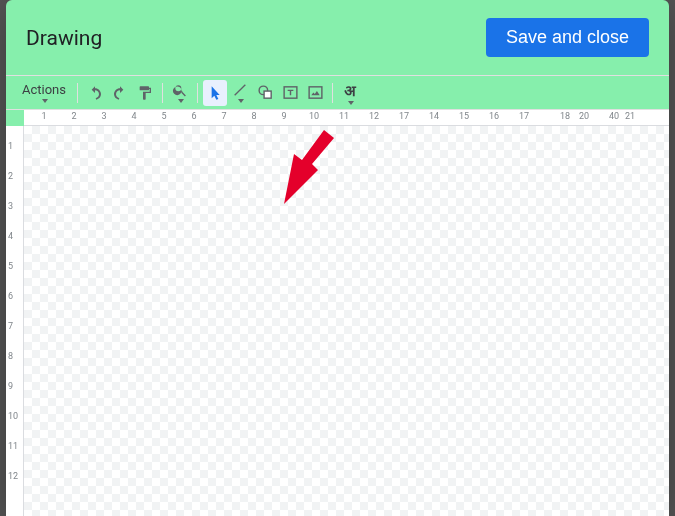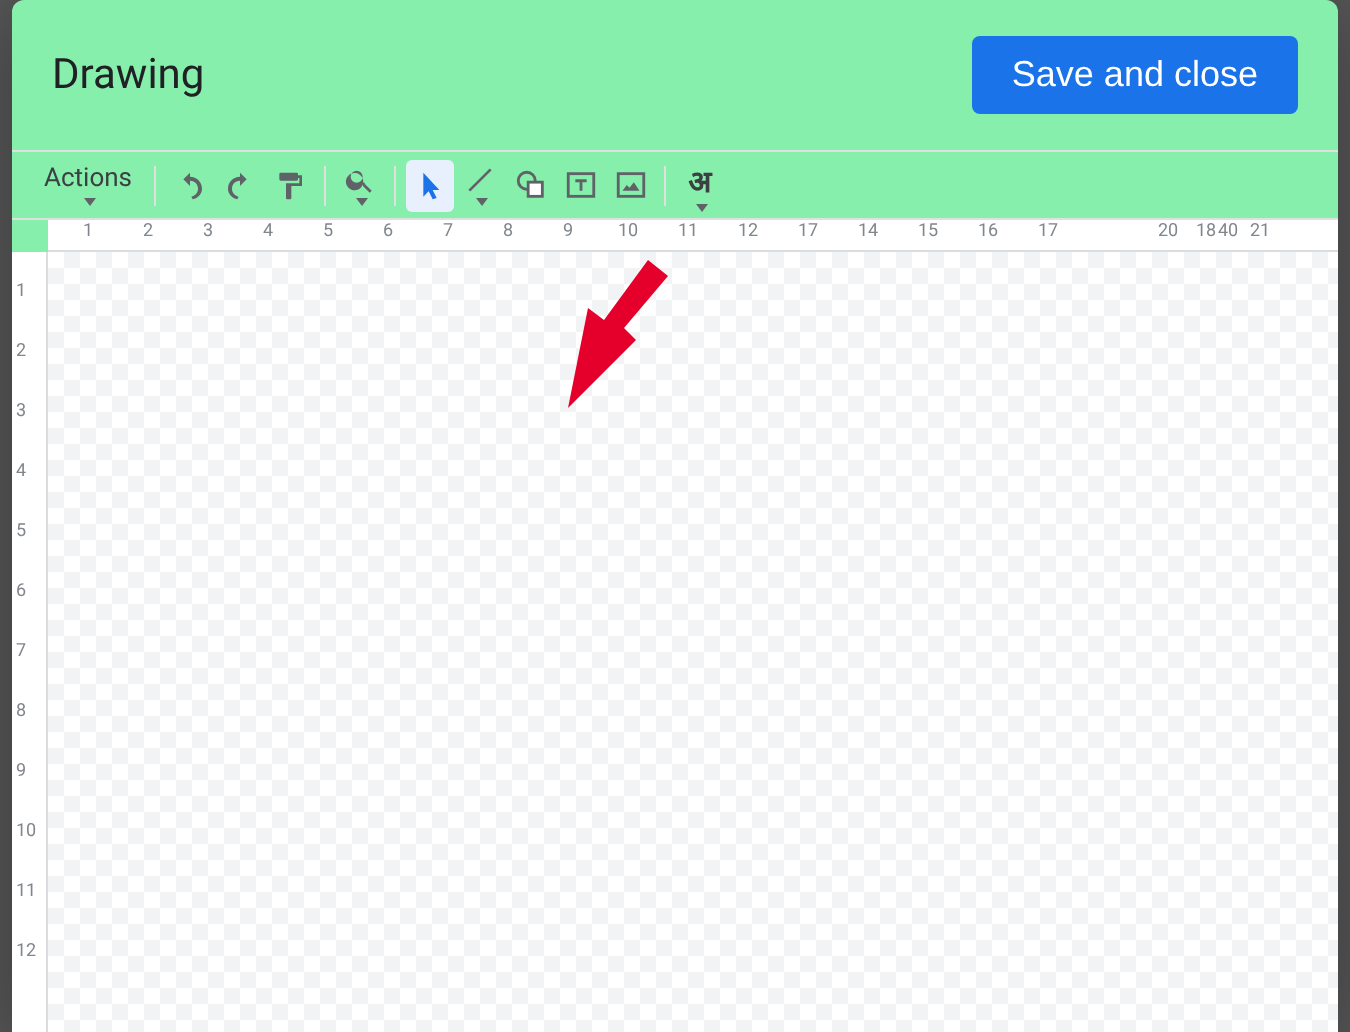--- a/index.html
+++ b/index.html
@@ -160,21 +160,21 @@
       <span class="num" style="left: 230px;">8</span>
       <span class="num" style="left: 260px;">9</span>
       <span class="num" style="left: 290px;">10</span>
       <span class="num" style="left: 320px;">11</span>
       <span class="num" style="left: 350px;">12</span>
       <span class="num" style="left: 380px;">17</span>
       <span class="num" style="left: 410px;">14</span>
       <span class="num" style="left: 440px;">15</span>
       <span class="num" style="left: 470px;">16</span>
       <span class="num" style="left: 500px;">17</span>
-      <span class="num" style="left: 541px; margin-left: 38px;">18</span>
+      <span class="num" style="left: 541px;">18</span>
       <span class="num" style="left: 560px;">20</span>
       <span class="num" style="left: 590px;">40</span>
       <span class="num" style="left: 606px; text-align: right;">21</span>
     </div>
 
   <div class="workarea">
     <div class="ruler-v" id="vruler">
         <span class="num" style="top: 20px;">1</span>
         <span class="num" style="top: 50px;">2</span>
         <span class="num" style="top: 80px;">3</span>

